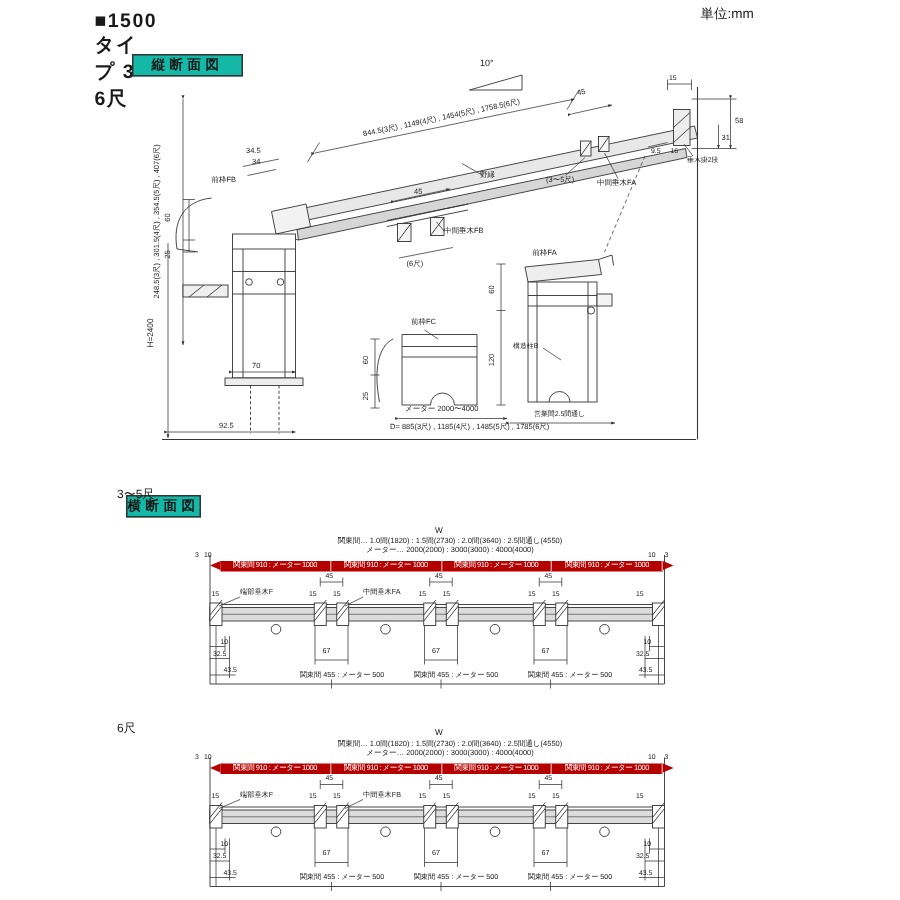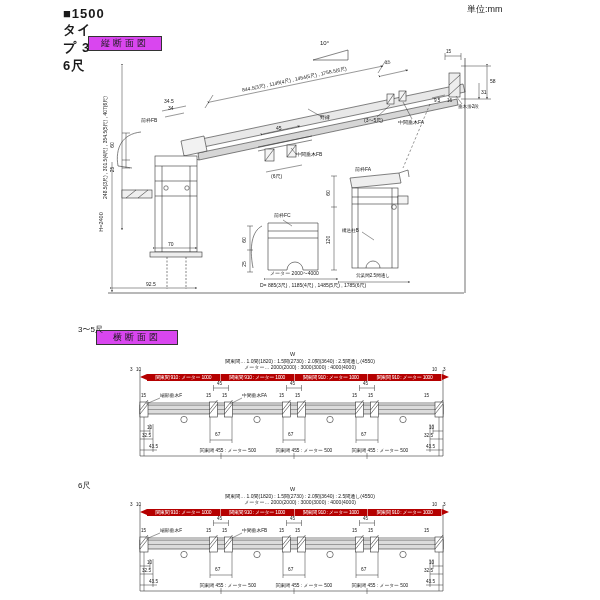--- a/index.html
+++ b/index.html
@@ -4,22 +4,22 @@
 <style>
   *{margin:0;padding:0;box-sizing:border-box}
   html,body{width:600px;height:600px;background:#fff;overflow:hidden;position:relative;
     font-family:"Liberation Sans","DejaVu Sans",sans-serif;color:#1a1a1a}
   .t{position:absolute;white-space:nowrap;line-height:1;color:#1a1a1a}
   .f46{font-size:4.6px}.f48{font-size:4.8px}.f5{font-size:5px}.f55{font-size:5.5px}
   .f6{font-size:6px}.f8{font-size:8px}.f9{font-size:9px}
   .ctr{text-align:center}
   .vert{transform:rotate(-90deg);transform-origin:0 0}
   .slope{transform:rotate(-11.8deg);transform-origin:50% 50%}
-  .box{position:absolute;border:1px solid #333;background:#d946ef;display:flex;align-items:center;
-    justify-content:center;font-size:9px;font-weight:normal;letter-spacing:3px}
+  .box{position:absolute;border:1px solid #333;background:#14b8a6;display:flex;align-items:center;
+    justify-content:center;font-size:9px;font-weight:bold;letter-spacing:3px}
   .title{position:absolute;font-size:13px;font-weight:bold;letter-spacing:1px}
   .sec{position:absolute;left:0;top:0;width:0;height:0}
   svg{position:absolute;left:0;top:0}
   .redband{position:absolute;left:147px;width:295px;height:7px;background:#b50000;display:flex}
   .redband .seg{flex:1;color:#fff;font-size:5px;line-height:7px;text-align:center;
     letter-spacing:-0.3px;overflow:hidden;border-right:1px solid #e09090}
   .redband .seg:last-child{border-right:none}
   .arrL,.arrR{position:absolute;top:0;width:0;height:0;border-top:3.5px solid transparent;border-bottom:3.5px solid transparent}
   .arrL{left:-7px;border-right:7px solid #b50000}
   .arrR{right:-7px;border-left:7px solid #b50000}
@@ -325,21 +325,21 @@
   <span class="t f5" style="left:270px;top:271px">メーター 2000〜4000</span>
   <span class="t f5" style="left:355px;top:167px">前枠FA</span>
   <span class="t f5 ctr vert" style="left:326px;top:207px;width:28px">60</span>
   <span class="t f5 ctr vert" style="left:326px;top:265px;width:50px">120</span>
   <span class="t f46" style="left:342px;top:229px">構造柱B</span>
   <span class="t f46" style="left:356px;top:274px">営業間2.5間通し</span>
   <span class="t f5" style="left:260px;top:283px">D= 885(3尺) , 1185(4尺) , 1485(5尺) , 1785(6尺)</span>
 </div>
 
 <div class="sec">
-  <div class="box" style="left:96px;top:330px;width:82px;height:15px">
+  <div class="box" style="left:84px;top:330px;width:50px;height:15px">
     <span>横断面図</span>
   </div>
   <span class="t f8" style="left:78px;top:326px">3〜5尺</span>
   <span class="t f55" style="left:290px;top:352px">W</span>
   <span class="t f5 ctr" style="left:175px;top:359px;width:250px">関東間… 1.0間(1820) : 1.5間(2730) : 2.0間(3640) : 2.5間通し(4550)</span>
   <span class="t f5 ctr" style="left:175px;top:365px;width:250px">メーター… 2000(2000) : 3000(3000) : 4000(4000)</span>
   <span class="t f46" style="left:130px;top:368px">3</span>
   <span class="t f46" style="left:136px;top:368px">10</span>
   <span class="t f46" style="left:432px;top:368px">10</span>
   <span class="t f46" style="left:443px;top:368px">3</span>

